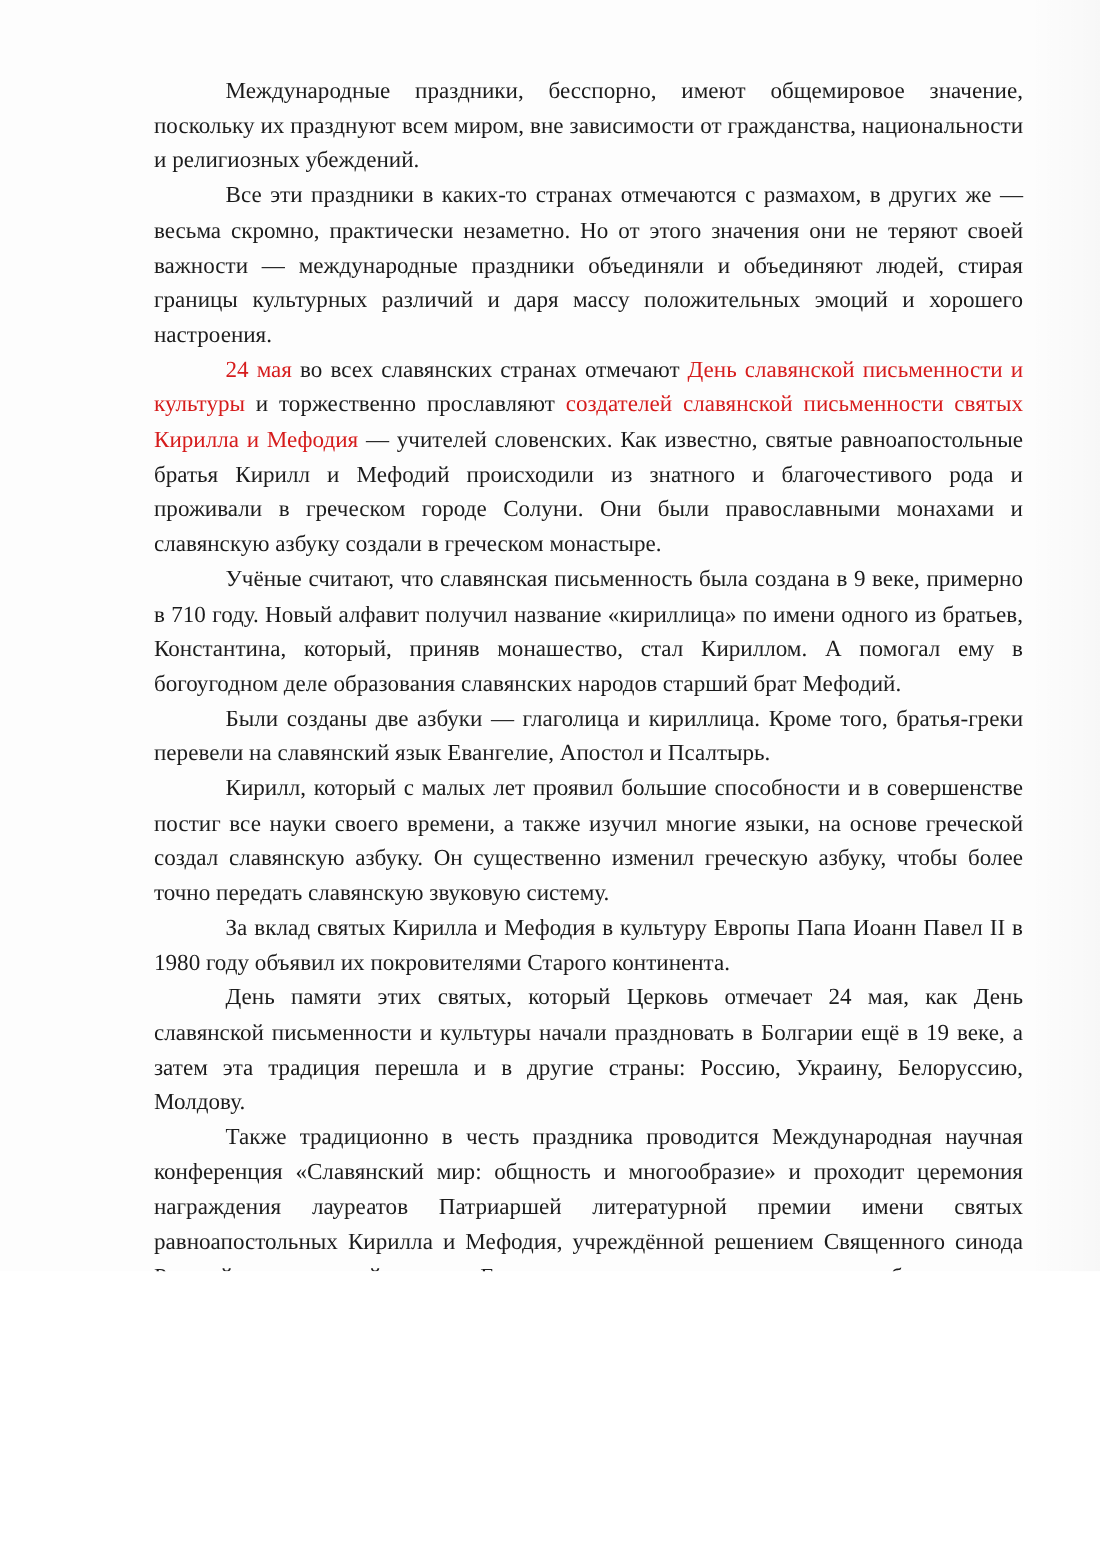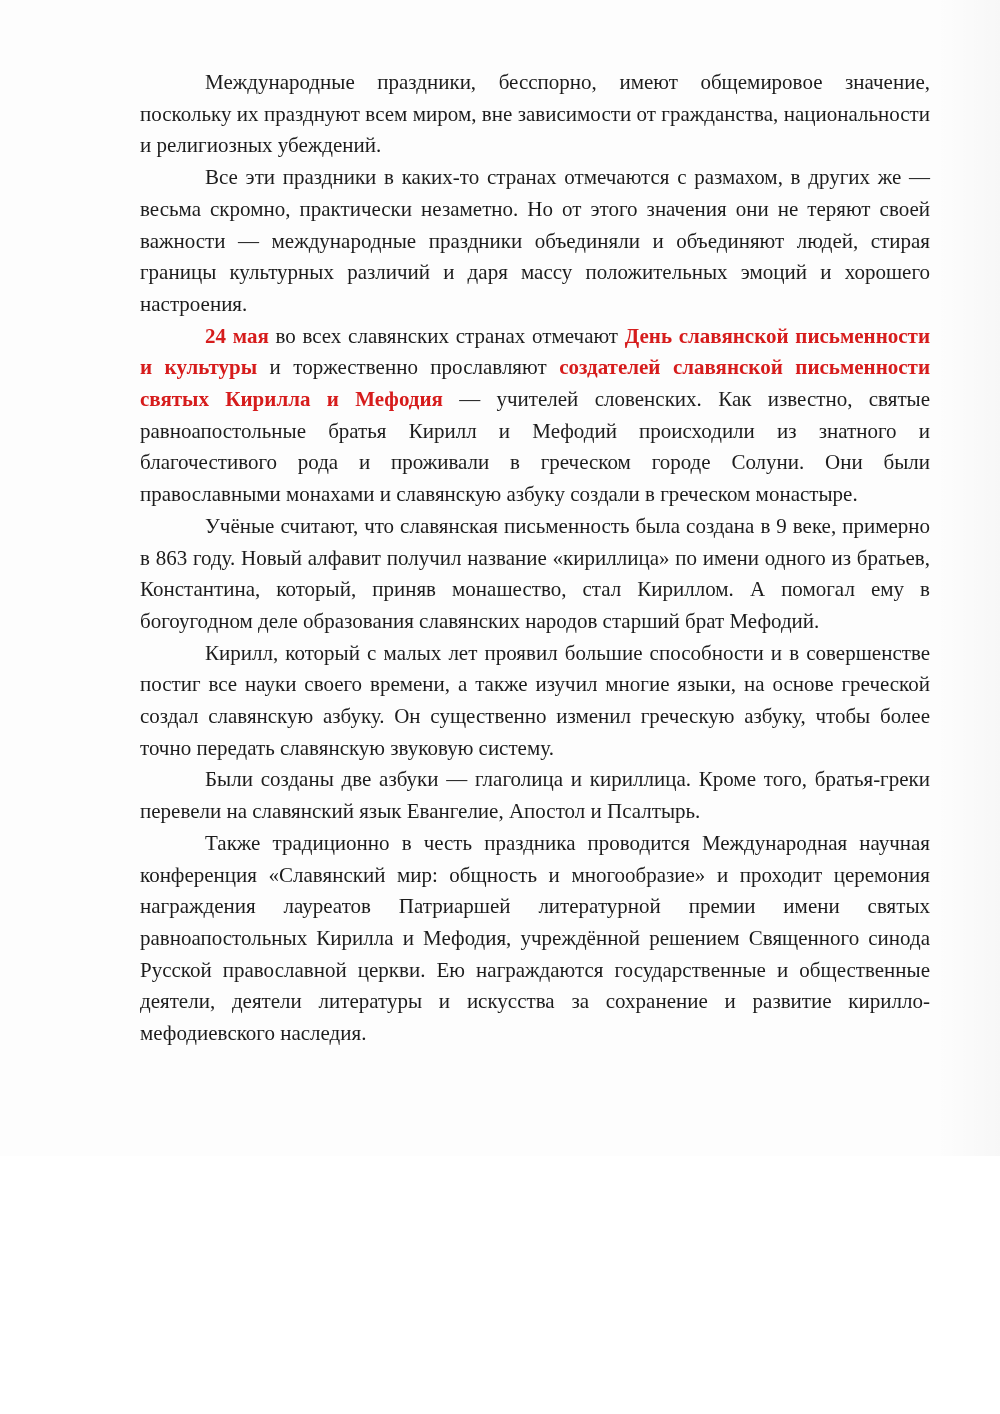--- a/index.html
+++ b/index.html
@@ -37,30 +37,32 @@
   .text-block p {
     margin: 0;
     padding: 0;
     text-indent: 65px;
   }
   .run {
     color: inherit;
   }
   .run-red {
     color: var(--accent-red, #d61c1c);
-    font-weight: bold;
+    font-weight: normal;
   }
 </style>
 </head>
 <body>
 
 <div class="page">
   <div class="text-block">
       <p><span class="run">Международные праздники, бесспорно, имеют общемировое значение, поскольку их празднуют всем миром, вне зависимости от гражданства, национальности и религиозных убеждений.</span></p>
       <p><span class="run">Все эти праздники в каких-то странах отмечаются с размахом, в других же — весьма скромно, практически незаметно. Но от этого значения они не теряют своей важности — международные праздники объединяли и объединяют людей, стирая границы культурных различий и даря массу положительных эмоций и хорошего настроения.</span></p>
       <p><span class="run-red">24 мая</span><span class="run"> во всех славянских странах отмечают </span><span class="run-red">День славянской письменности и культуры</span><span class="run"> и торжественно прославляют </span><span class="run-red">создателей славянской письменности святых Кирилла и Мефодия</span><span class="run"> — учителей словенских. Как известно, святые равноапостольные братья Кирилл и Мефодий происходили из знатного и благочестивого рода и проживали в греческом городе Солуни. Они были православными монахами и славянскую азбуку создали в греческом монастыре.</span></p>
-      <p><span class="run">Учёные считают, что славянская письменность была создана в 9 веке, примерно в 863 году. Новый алфавит получил название «кириллица» по имени одного из братьев, Константина, который, приняв монашество, стал Кириллом. А помогал ему в богоугодном деле образования славянских народов старший брат Мефодий.</span></p>
+      <p><span class="run">Учёные считают, что славянская письменность была создана в 9 веке, примерно в 710 году. Новый алфавит получил название «кириллица» по имени одного из братьев, Константина, который, приняв монашество, стал Кириллом. А помогал ему в богоугодном деле образования славянских народов старший брат Мефодий.</span></p>
+      <p><span class="run">Были созданы две азбуки — глаголица и кириллица. Кроме того, братья-греки перевели на славянский язык Евангелие, Апостол и Псалтырь.</span></p>
       <p><span class="run">Кирилл, который с малых лет проявил большие способности и в совершенстве постиг все науки своего времени, а также изучил многие языки, на основе греческой создал славянскую азбуку. Он существенно изменил греческую азбуку, чтобы более точно передать славянскую звуковую систему.</span></p>
-      <p><span class="run">Были созданы две азбуки — глаголица и кириллица. Кроме того, братья-греки перевели на славянский язык Евангелие, Апостол и Псалтырь.</span></p>
+      <p><span class="run">За вклад святых Кирилла и Мефодия в культуру Европы Папа Иоанн Павел II в 1980 году объявил их покровителями Старого континента.</span></p>
+      <p><span class="run">День памяти этих святых, который Церковь отмечает 24 мая, как День славянской письменности и культуры начали праздновать в Болгарии ещё в 19 веке, а затем эта традиция перешла и в другие страны: Россию, Украину, Белоруссию, Молдову.</span></p>
       <p><span class="run">Также традиционно в честь праздника проводится Международная научная конференция «Славянский мир: общность и многообразие» и проходит церемония награждения лауреатов Патриаршей литературной премии имени святых равноапостольных Кирилла и Мефодия, учреждённой решением Священного синода Русской православной церкви. Ею награждаются государственные и общественные деятели, деятели литературы и искусства за сохранение и развитие кирилло-мефодиевского наследия.</span></p>
     </div>
   <div class="page-edge-shade"></div>
 </div>
 
 </body></html>

